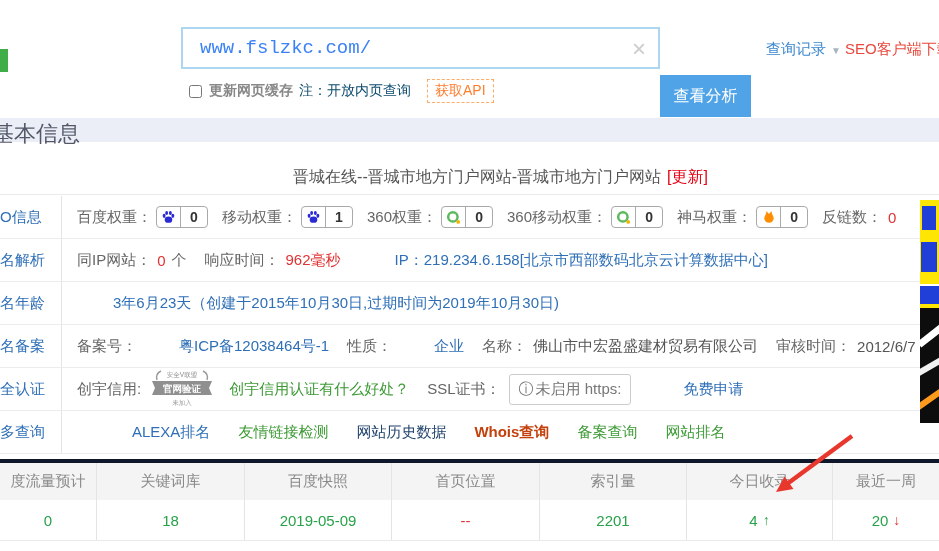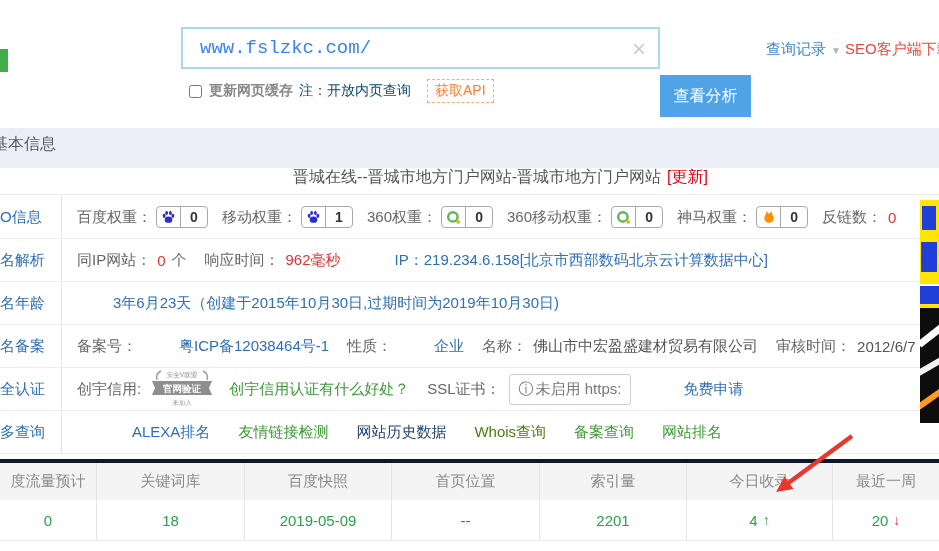--- a/index.html
+++ b/index.html
@@ -16,40 +16,40 @@
   .history-link { position:absolute; left:766px; top:40px; color:#3a87cf; font-size:15px; cursor:pointer; }
   .history-link .caret { color:#a8b4c0; font-size:10px; margin-left:5px; }
   .download-link { position:absolute; left:845px; top:40px; color:#e8483d; font-size:15px; white-space:nowrap; cursor:pointer; }
   .cache-row { position:absolute; left:189px; top:79px; display:flex; align-items:center; font-size:14px; }
   .cache-row input { width:13px; height:13px; margin-right:7px; }
   .cache-label { color:#888; margin-right:6px;font-weight:bold; }
   .note-text { color:#0c4a6e; }
   .api-link { color:#ff7e2e; border:1px dashed #ffab66; padding:2px 7px; margin-left:16px; cursor:pointer; }
 
   
-  .section-bar { position:absolute; left:0; top:128px; width:939px; height:40px; background:#ebeef7; font-size:16px; line-height:31px; color:#535869; }
+  .section-bar { position:absolute; left:0; top:118px; width:939px; height:24px; background:#ebeef7; font-size:22px; line-height:31px; color:#535869; }
   .section-bar span { position:relative; left:-8px; display:inline-block; }
 
   
   .title-row { position:absolute; left:0; top:159px; width:939px; height:36px; line-height:36px; text-align:center; font-size:16px; color:#555; border-bottom:1px solid #eaeaea; padding-left:62px; }
   .title-row .upd { color:#e60012; margin-left:6px; cursor:pointer; }
 
   
   .info-rows { position:absolute; left:0; top:196px; width:939px; }
   .info-row { display:flex; align-items:stretch; height:43px; border-bottom:1px solid #ececec; font-size:15px; color:#666; }
   .row-label { flex:0 0 62px; display:flex; align-items:center; color:#2e6fb7; border-right:1px solid #e4e4e4; font-size:15px; }
   .row-content { display:flex; align-items:center; padding-left:15px; flex:1; white-space:nowrap; }
   .row-content.more-pad { padding-left:34px; }
   .lbl { color:#666; }
   .b-blue { color:#2e6fb7; cursor:pointer;padding-left:36px; }
   .b-red { color:#e03333; }
   .b-dark { color:#555; }
   .b-green { color:#3c9a35; cursor:pointer; }
   .b-navy { color:#24456e; cursor:pointer; }
-  .b-slate { color:#4d7c0f; cursor:pointer; }
+  .b-slate { color:#c2410c; cursor:pointer;font-weight:bold; }
   .gap { margin-right:18px; }
   .sgap { margin-right:6px; }
 
   
   .badge { display:inline-flex; align-items:center; border:1px solid #a9a9a9; border-radius:4px; overflow:hidden; height:22px; background:#fff; margin:0 14px 0 4px; cursor:pointer; }
   .badge .bicon { width:24px; height:22px; display:flex; align-items:center; justify-content:center; border-right:1px solid #a9a9a9; }
   .badge .bnum { width:26px; text-align:center; font-weight:bold; font-size:14px; color:#333; }
 
   
   .seal { margin:0 14px 0 8px; }

